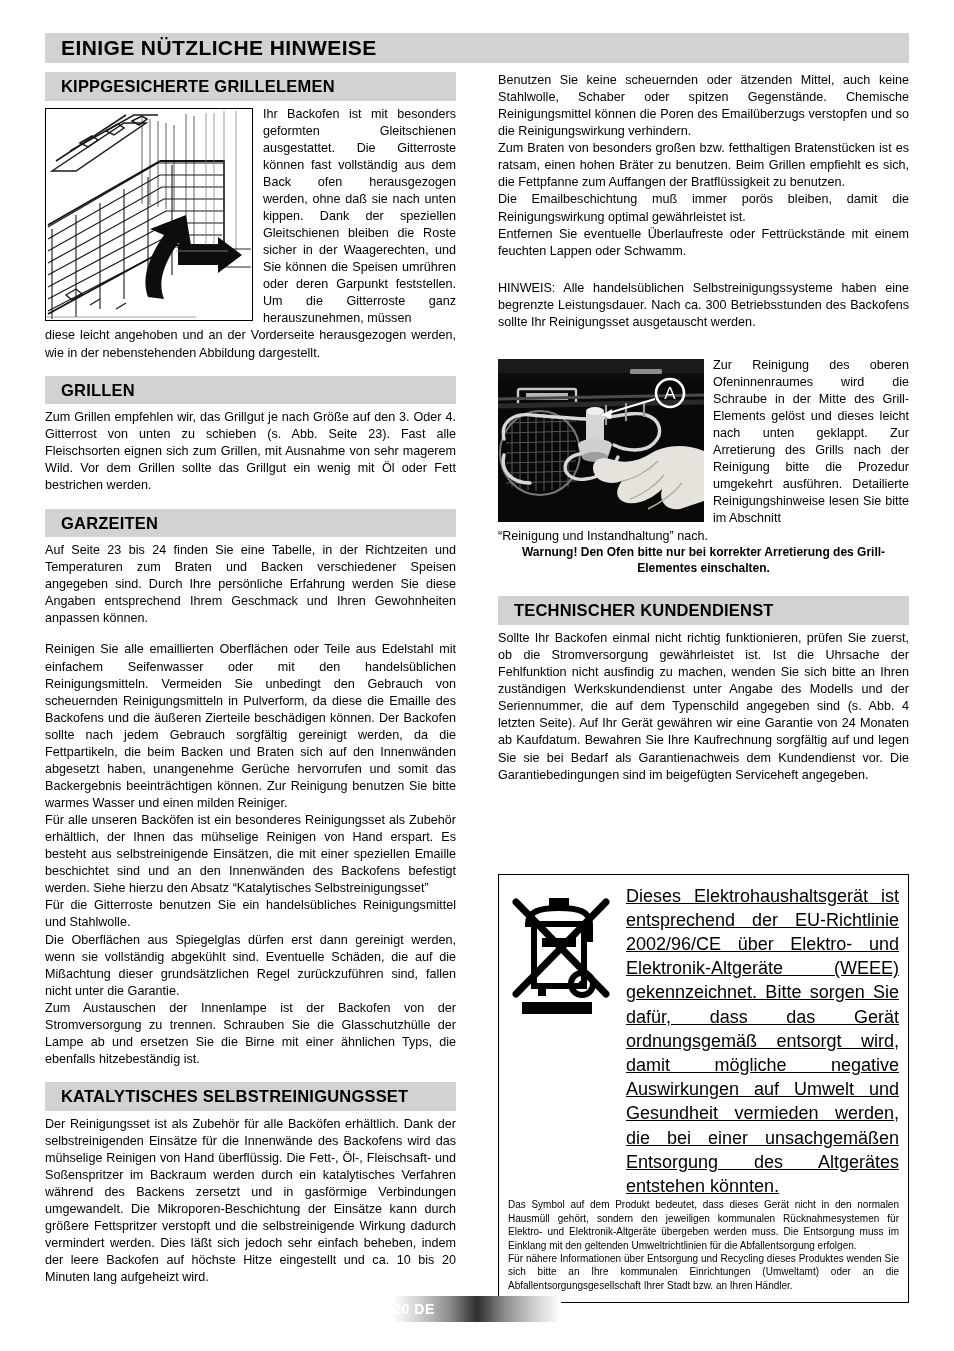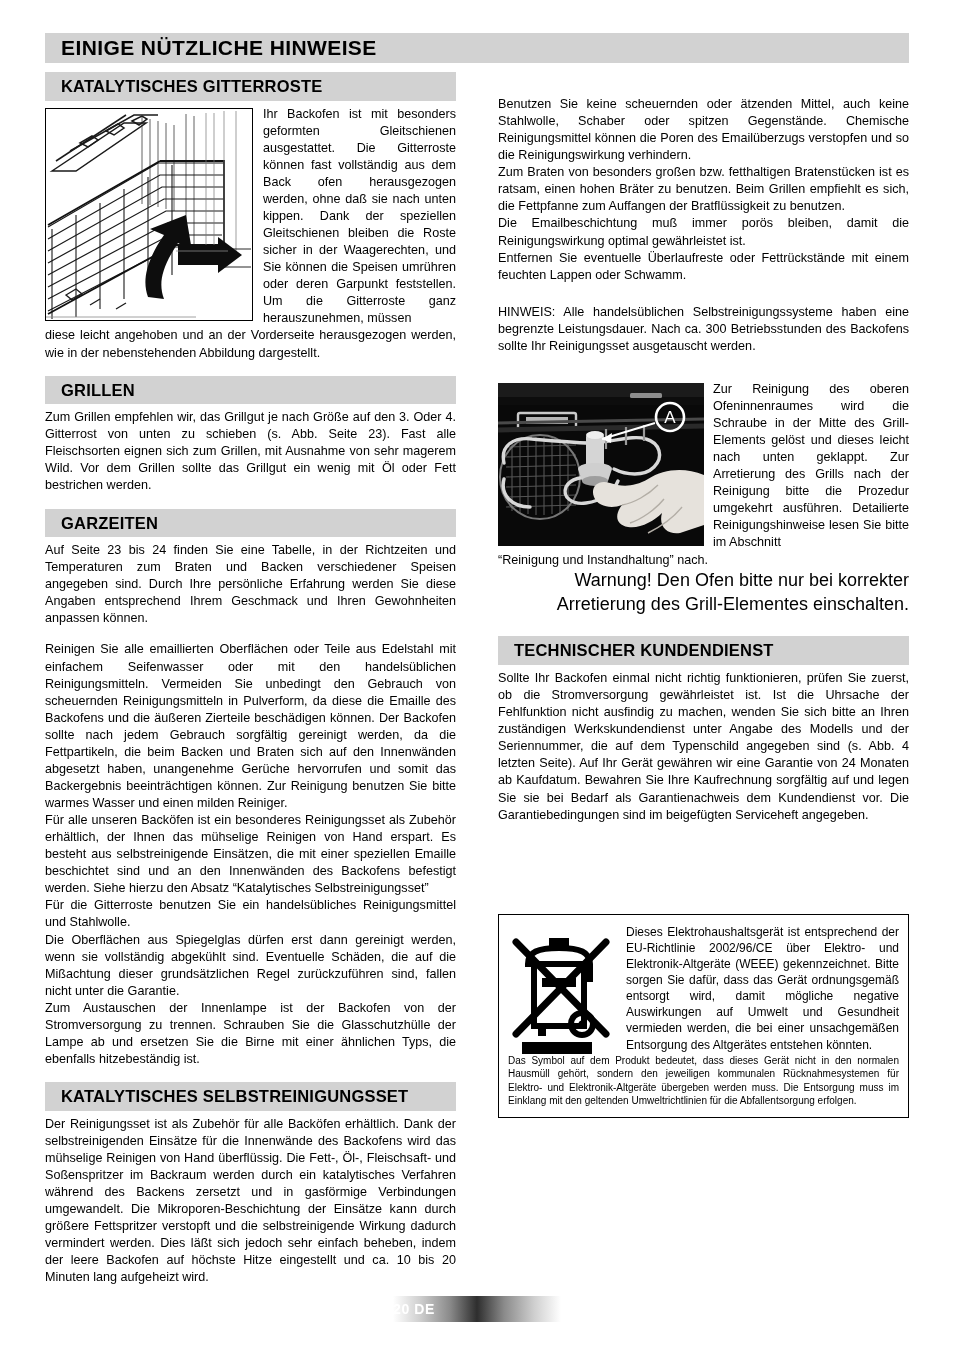--- a/index.html
+++ b/index.html
@@ -42,21 +42,21 @@
     left: 45px;
     top: 72px;
     width: 864px;
   }
   .col {
     position: absolute;
     top: 0;
     width: 411px;
   }
   .col-left { left: 0; }
-  .col-right { left: 453px; margin-top: 24px; }
+  .col-right { left: 453px; }
 
   .sec-head {
     background: #d2d2d2;
     font-size: 16.5px;
     font-weight: bold;
     letter-spacing: 0.2px;
     padding: 4px 0 4px 16px;
     margin: 0 0 5px 0;
     line-height: 1.25;
   }
@@ -96,48 +96,49 @@
     width: 206px;
     height: 163px;
     margin: 2px 9px 1px 0;
     background: #0a0a0a;
     position: relative;
     overflow: hidden;
   }
   .fig-grill svg { display: block; }
 
   .bold-note {
-    font-size: 18px;
-    font-weight: normal;
+    font-size: 12px;
+    font-weight: bold;
     line-height: 1.33;
     margin: 0;
-    text-align: right;
+    text-align: center;
   }
 
   
   .weee-box {
     border: 1.4px solid #000;
     box-sizing: border-box;
     padding: 9px 9px 10px 9px;
     margin-top: 2px;
   }
   .weee-top { display: flex; align-items: flex-start; }
   .weee-sym {
     width: 108px;
     flex: 0 0 108px;
     margin-right: 10px;
     padding-top: 2px;
   }
   .weee-sym svg { display: block; }
   .weee-top p {
-    font-size: 12px;
+    font-size: 18px;
     line-height: 1.345;
     margin: 0;
     text-align: justify;
     flex: 1 1 auto;
+    text-decoration: underline;
   }
   .weee-bottom {
     font-size: 10px;
     line-height: 1.345;
     margin: 0;
     text-align: justify;
   }
 
   
   .footer {
@@ -165,21 +166,21 @@
 <div class="page">
 
   <div class="title-bar">
     <div class="title-text">EINIGE NÜTZLICHE HINWEISE</div>
   </div>
 
   <div class="columns">
 
     <div class="col col-left">
 
-      <h2 class="sec-head">KATALYTISCHES GITTERROSTE</h2>
+      <h2 class="sec-head">KIPPGESICHERTE GRILLELEMEN</h2>
 
       <div class="fig-wrap clearfix">
         <div class="fig-rack">
           <svg width="205" height="210" viewBox="0 0 205 210" xmlns="http://www.w3.org/2000/svg">
             <rect x="0" y="0" width="205" height="210" fill="#ffffff"></rect>
             <g stroke="#3a3a3a" stroke-width="0.8" fill="none">
 
               <path d="M96 8 L96 95"></path>
                 <path d="M104 10 L104 96"></path>
               <path d="M112 12 L112 98"></path>
@@ -398,20 +399,21 @@
                 <path d="M8 16 L98 108"></path>
                 <path d="M98 16 L8 108"></path>
               </g>
 
               <rect x="14" y="116" width="70" height="14" fill="#000000"></rect>
             </svg>
           </div>
           <p>Dieses Elektrohaushaltsgerät ist entsprechend der EU-Richtlinie 2002/96/CE über Elektro- und Elektronik-Altgeräte (WEEE) gekennzeichnet. Bitte sorgen Sie dafür, dass das Gerät ordnungsgemäß entsorgt wird, damit mögliche negative Auswirkungen auf Umwelt und Gesundheit vermieden werden, die bei einer unsachgemäßen Entsorgung des Altgerätes entstehen könnten.</p>
         </div>
         <p class="weee-bottom">Das Symbol auf dem Produkt bedeutet, dass dieses Gerät nicht in den normalen Hausmüll gehört, sondern den jeweiligen kommunalen Rücknahmesystemen für Elektro- und Elektronik-Altgeräte übergeben werden muss. Die Entsorgung muss im Einklang mit den geltenden Umweltrichtlinien für die Abfallentsorgung erfolgen.</p>
+        <p class="weee-bottom">Für nähere Informationen über Entsorgung und Recycling dieses Produktes wenden Sie sich bitte an Ihre kommunalen Einrichtungen (Umweltamt) oder an die Abfallentsorgungsgesellschaft Ihrer Stadt bzw. an Ihren Händler.</p>
       </div>
 
     </div>
   </div>
 
   <div class="footer">
     <span>20 DE</span>
   </div>
 
 </div>

